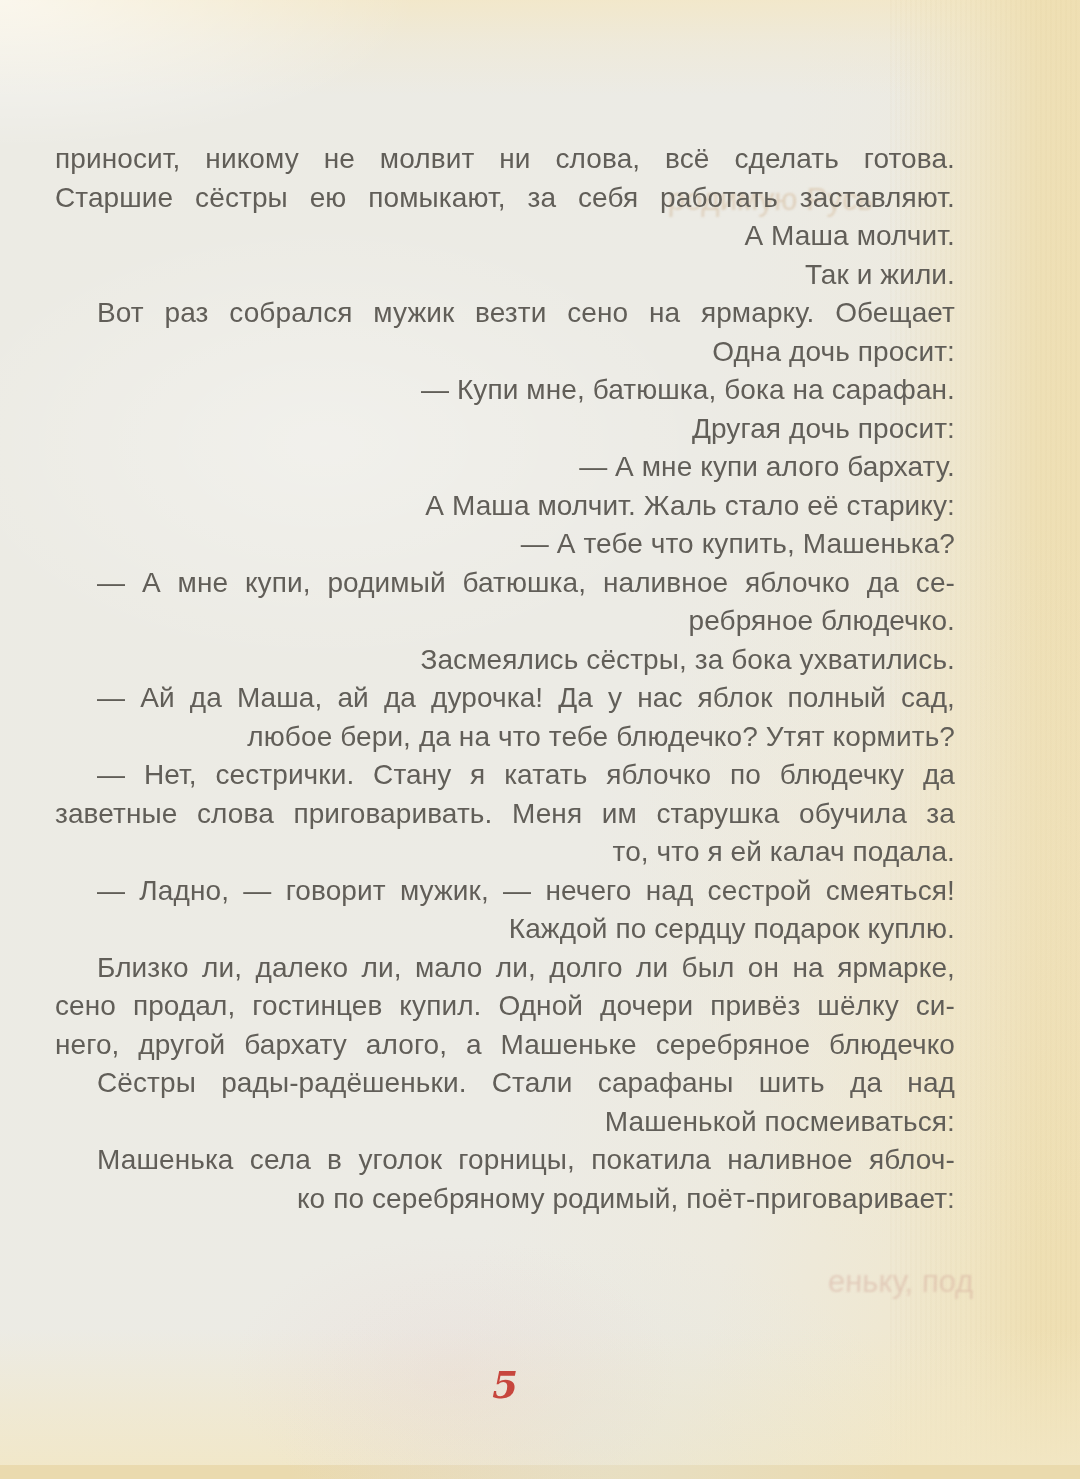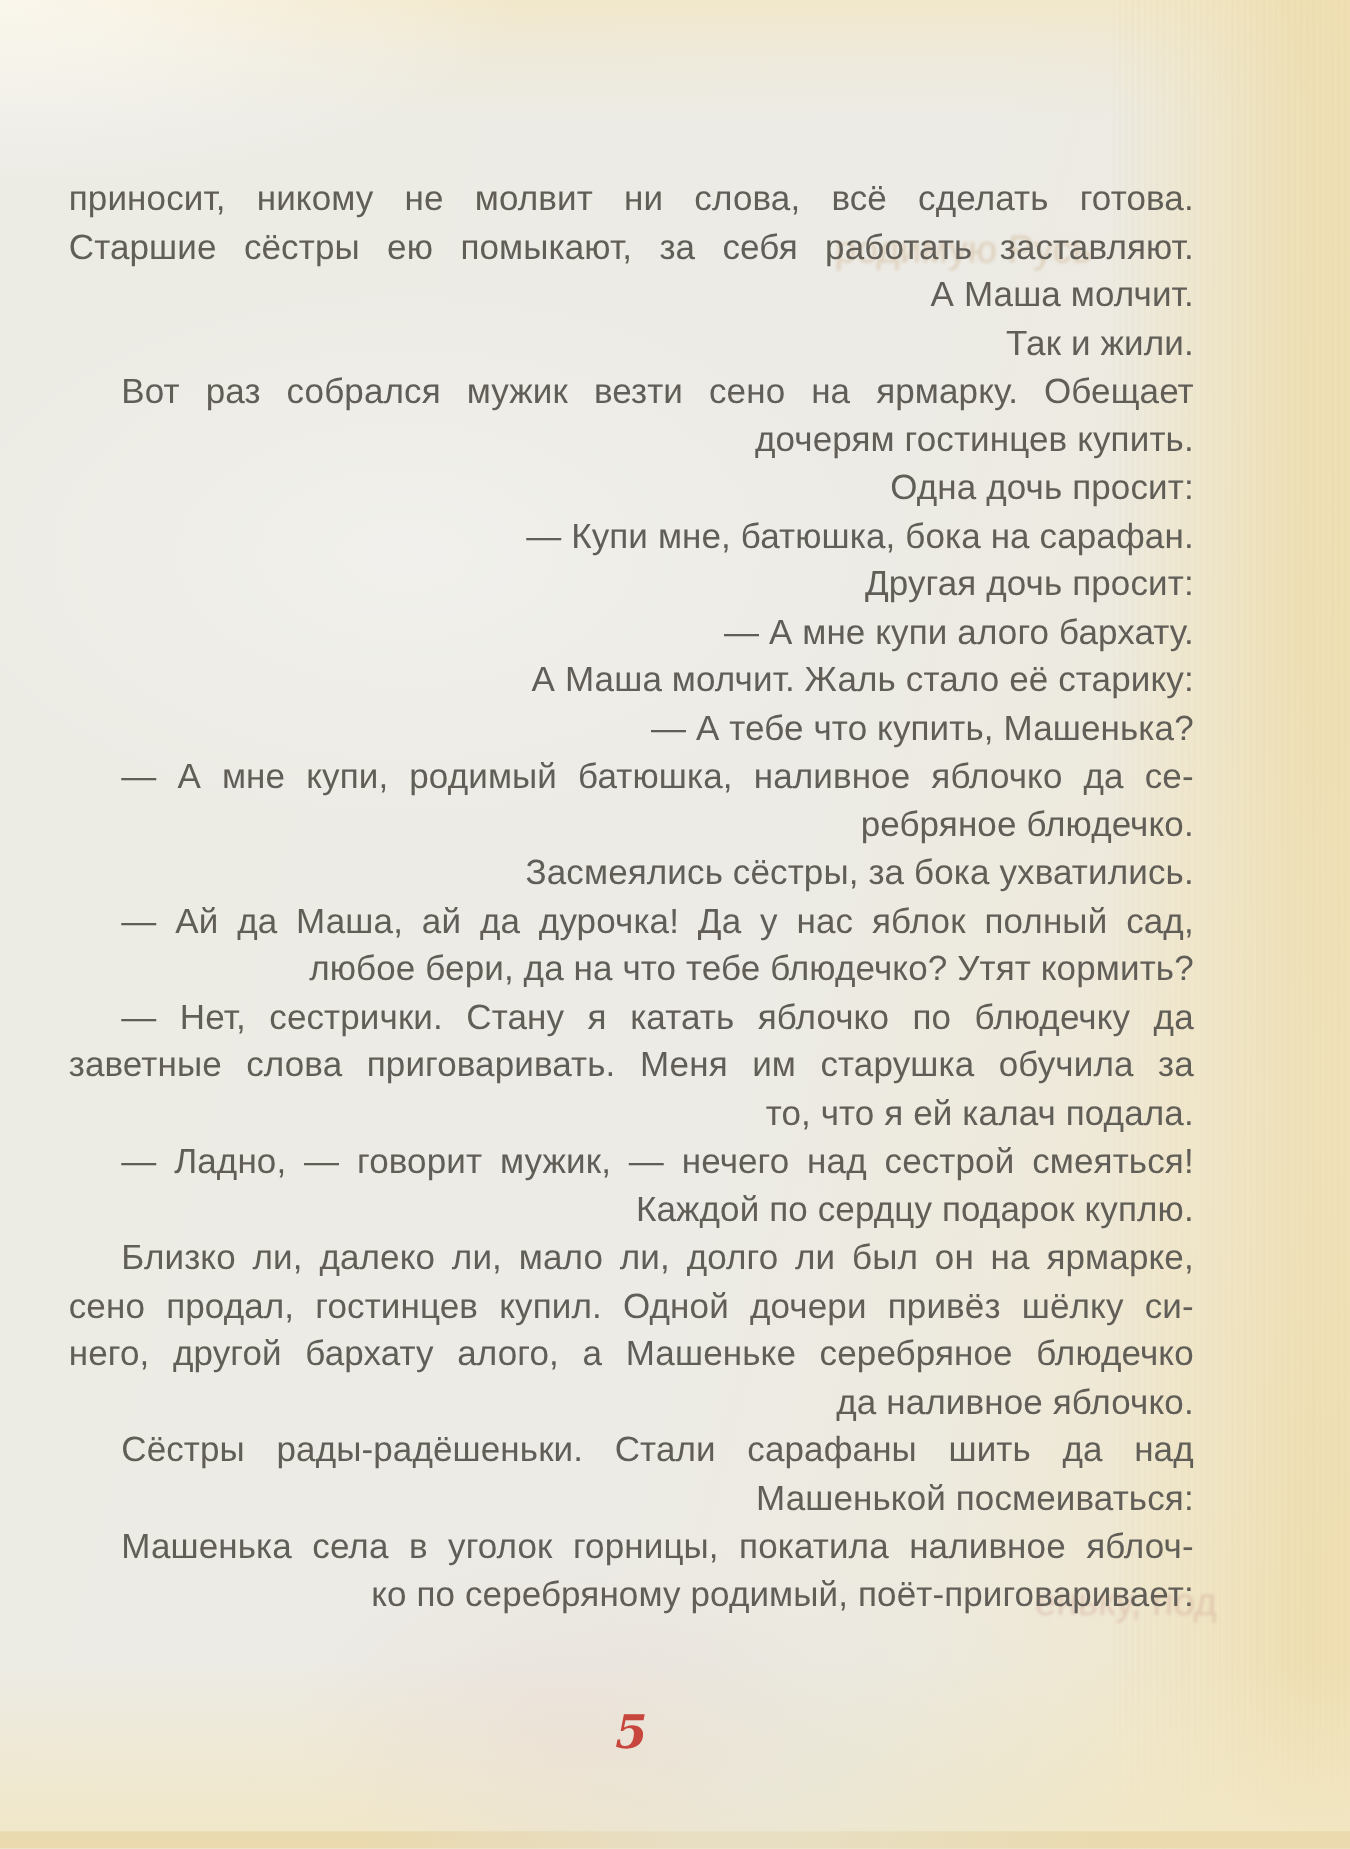--- a/index.html
+++ b/index.html
@@ -98,41 +98,39 @@
 
   <div class="ghost ghost-1">родимую Русь</div>
   <div class="ghost ghost-2">еньку, под</div>
 
   <div class="story">
       <div class="line fill">приносит, никому не молвит ни слова, всё сделать готова.</div>
       <div class="line fill">Старшие сёстры ею помыкают, за себя работать заставляют.</div>
       <div class="line">А Маша молчит.</div>
       <div class="line indent">Так и жили.</div>
       <div class="line indent fill">Вот раз собрался мужик везти сено на ярмарку. Обещает</div>
-      <div class="line">дочерям гостинцев купить.</div>
       <div class="line indent">Одна дочь просит:</div>
       <div class="line indent">— Купи мне, батюшка, бока на сарафан.</div>
       <div class="line indent">Другая дочь просит:</div>
       <div class="line indent">— А мне купи алого бархату.</div>
       <div class="line indent">А Маша молчит. Жаль стало её старику:</div>
       <div class="line indent">— А тебе что купить, Машенька?</div>
       <div class="line indent fill">— А мне купи, родимый батюшка, наливное яблочко да се-</div>
       <div class="line">ребряное блюдечко.</div>
       <div class="line indent">Засмеялись сёстры, за бока ухватились.</div>
       <div class="line indent fill">— Ай да Маша, ай да дурочка! Да у нас яблок полный сад,</div>
       <div class="line">любое бери, да на что тебе блюдечко? Утят кормить?</div>
       <div class="line indent fill">— Нет, сестрички. Стану я катать яблочко по блюдечку да</div>
       <div class="line fill">заветные слова приговаривать. Меня им старушка обучила за</div>
       <div class="line">то, что я ей калач подала.</div>
       <div class="line indent fill">— Ладно, — говорит мужик, — нечего над сестрой смеяться!</div>
       <div class="line">Каждой по сердцу подарок куплю.</div>
       <div class="line indent fill">Близко ли, далеко ли, мало ли, долго ли был он на ярмарке,</div>
       <div class="line fill">сено продал, гостинцев купил. Одной дочери привёз шёлку си-</div>
       <div class="line fill">него, другой бархату алого, а Машеньке серебряное блюдечко</div>
-      <div class="line">да наливное яблочко.</div>
       <div class="line indent fill">Сёстры рады-радёшеньки. Стали сарафаны шить да над</div>
       <div class="line">Машенькой посмеиваться:</div>
       <div class="line indent fill">Машенька села в уголок горницы, покатила наливное яблоч-</div>
       <div class="line">ко по серебряному родимый, поёт-приговаривает:</div>
     </div>
 
   <div class="page-number">5</div>
 </div>
 
 </body></html>

